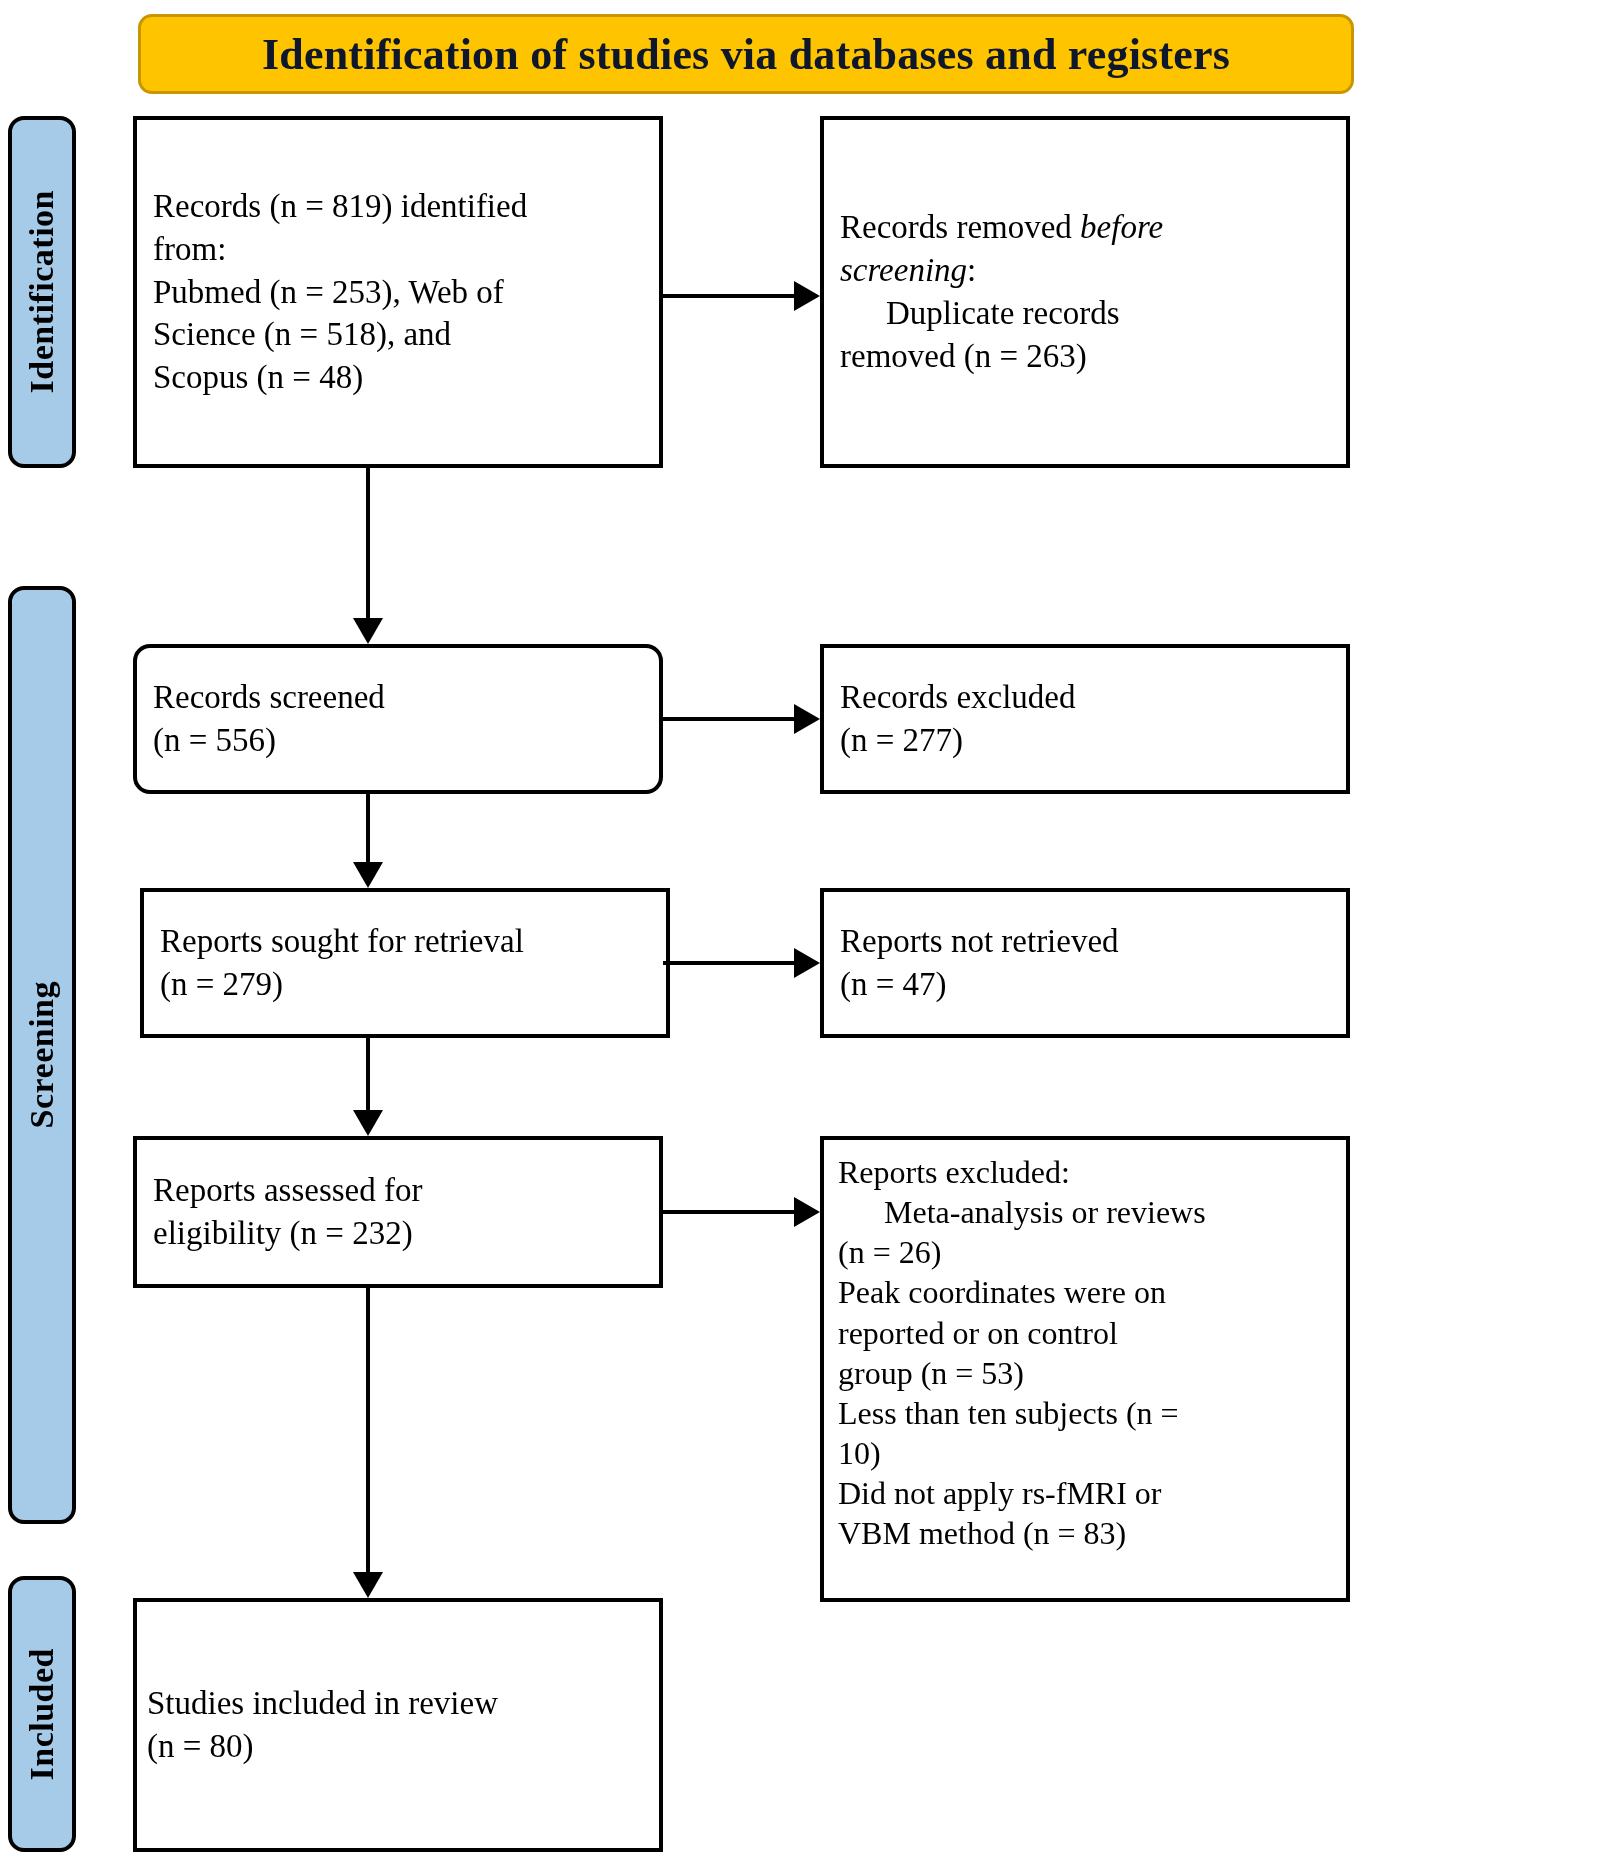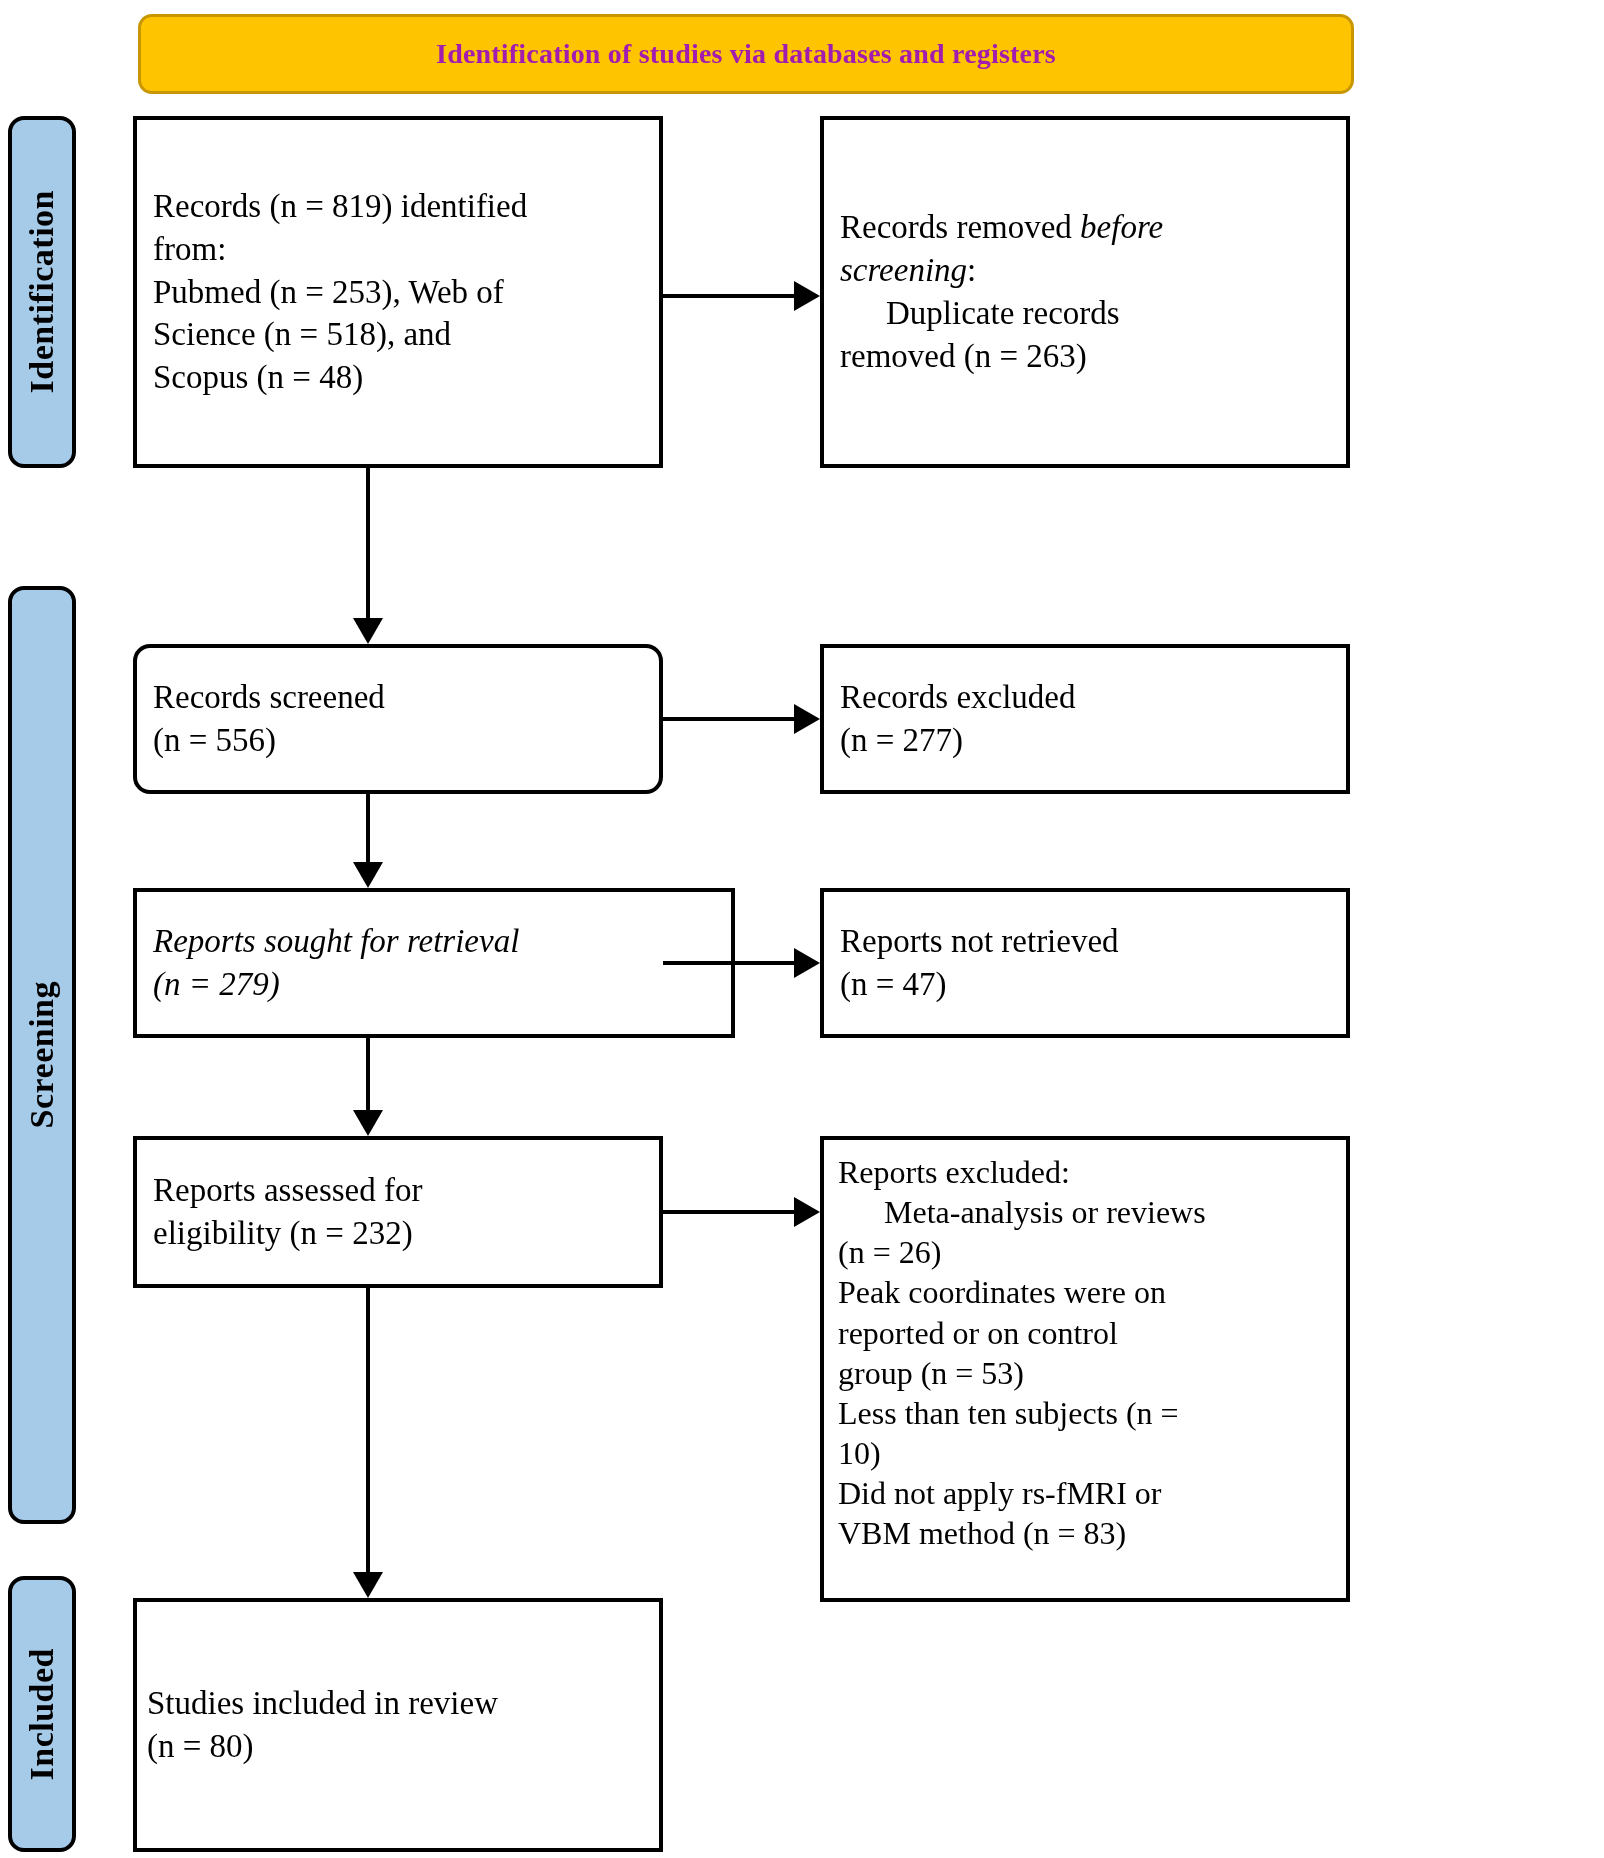--- a/index.html
+++ b/index.html
@@ -31,23 +31,23 @@
     background: #FFC400;
     border: 3px solid #C89600;
     border-radius: 14px;
     box-sizing: border-box;
     display: flex;
     align-items: center;
     justify-content: center;
   }
   .banner-text {
     font-weight: bold;
-    font-size: 28px;
+    font-size: 44px;
     letter-spacing: 0.2px;
-    color: #a21caf;
+    color: #0f172a;
     white-space: nowrap;
   }
 
   
   .stage {
     position: absolute;
     left: 8px;
     width: 68px;
     background: #A6CBE9;
     border: 4px solid #000000;
@@ -86,21 +86,21 @@
     font-size: 33px;
     line-height: 1.30;
     color: #000000;
   }
   .box p.indent { padding-left: 46px; }
   .box p em { font-style: italic; }
 
   
   #box-records-identified { left: 133px;  top: 116px;  width: 530px; height: 352px; }
   #box-records-screened   { left: 133px;  top: 644px;  width: 530px; height: 150px; border-radius: 17px; }
-  #box-reports-sought     { left: 133px;  top: 888px;  width: 602px; height: 150px; font-style: italic; }
+  #box-reports-sought     { left: 140px;  top: 888px;  width: 530px; height: 150px; }
   #box-reports-assessed   { left: 133px;  top: 1136px; width: 530px; height: 152px; }
   #box-studies-included   { left: 133px;  top: 1598px; width: 530px; height: 254px; padding-left: 10px; }
 
   
   #box-records-removed    { left: 820px;  top: 116px;  width: 530px; height: 352px; }
   #box-records-excluded   { left: 820px;  top: 644px;  width: 530px; height: 150px; }
   #box-reports-notretr    { left: 820px;  top: 888px;  width: 530px; height: 150px; }
   #box-reports-excluded   { left: 820px;  top: 1136px; width: 530px; height: 466px; }
   #box-reports-excluded   { padding: 12px 14px; justify-content: flex-start; }
   #box-reports-excluded p { font-size: 32px; line-height: 1.255; }

